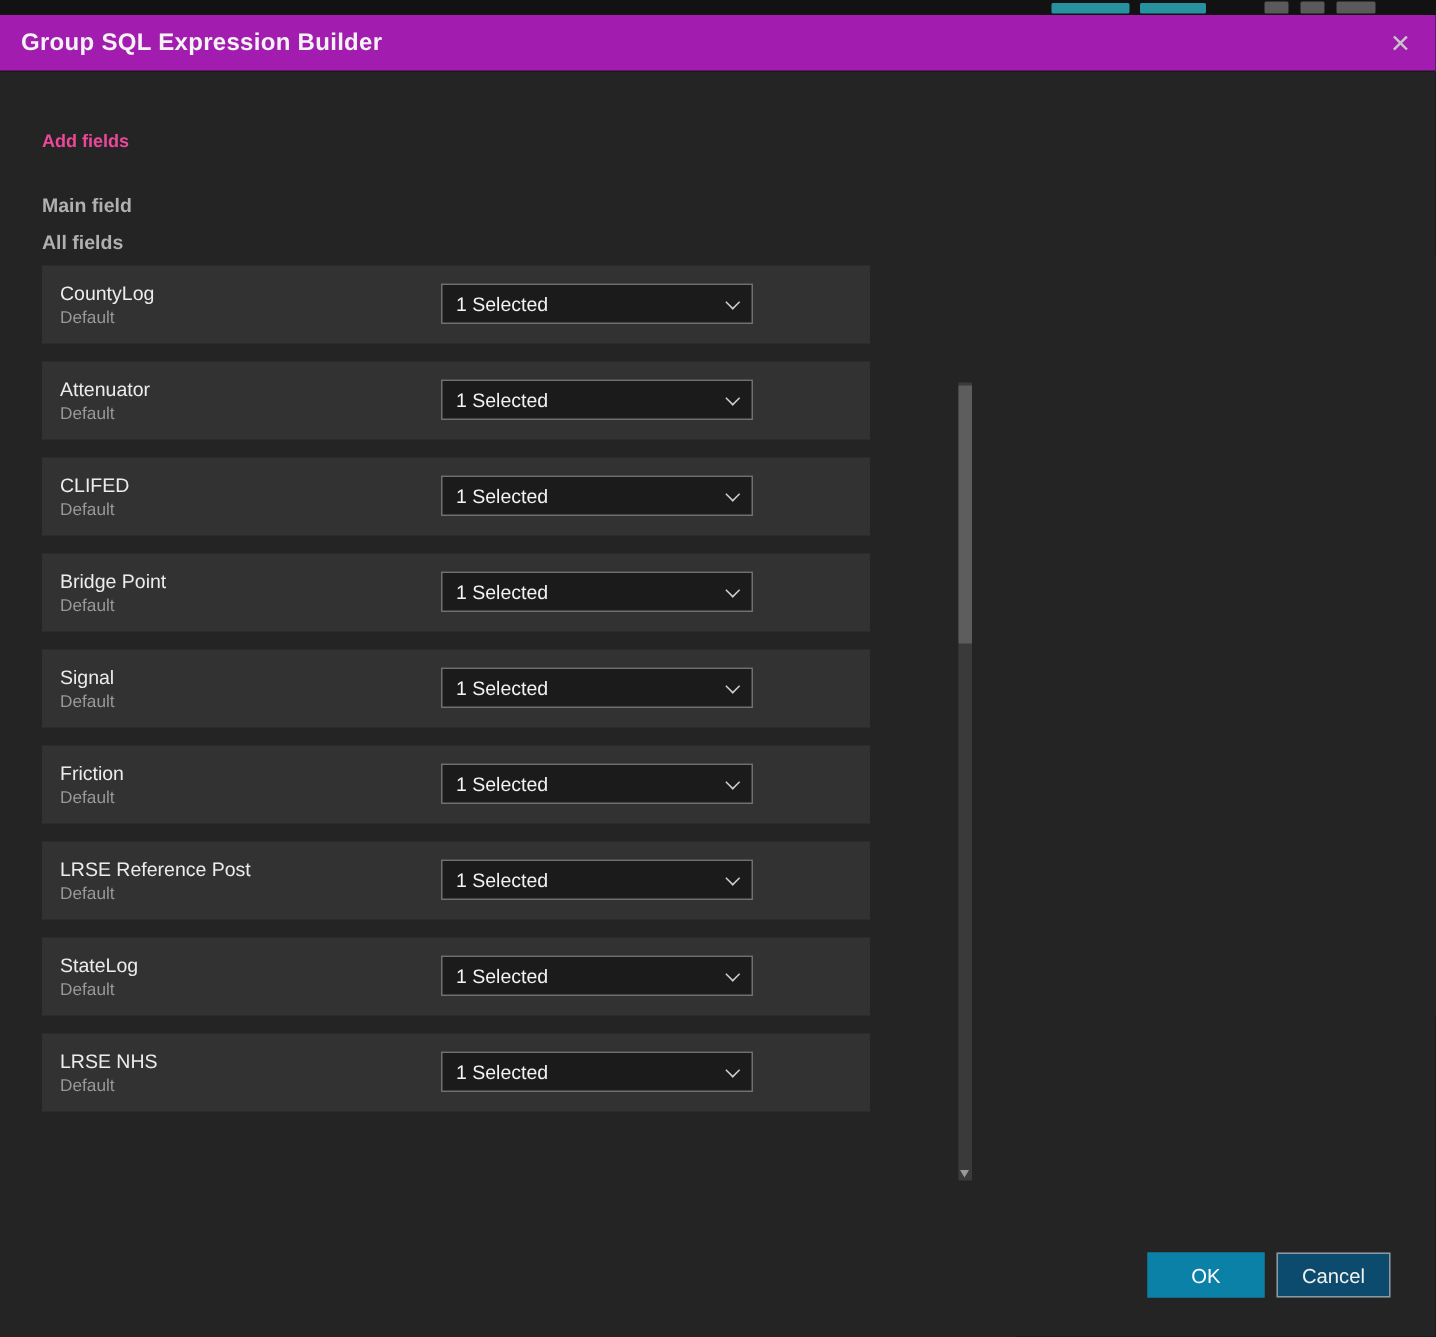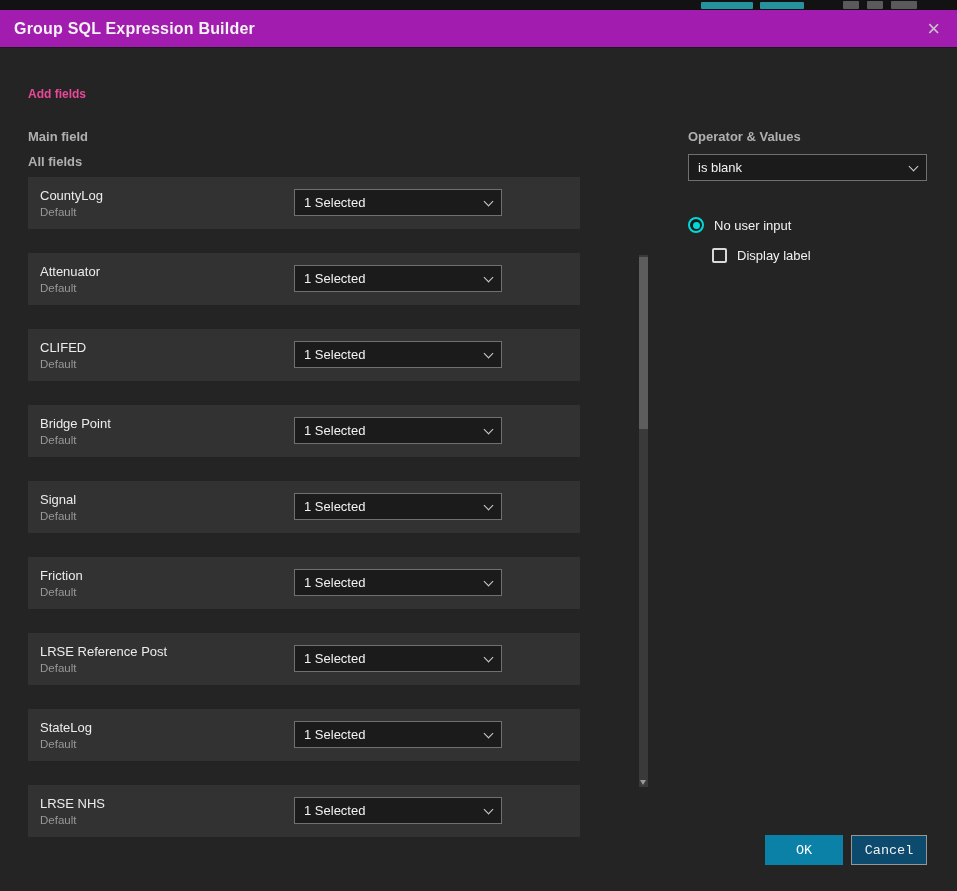--- a/index.html
+++ b/index.html
@@ -40,21 +40,21 @@
             height:27px; padding:0 9px; cursor:pointer; flex:none; }
   .sel-layer { width:238px; }
   .sel-field { width:208px; gap:7px; }
   .sel-op    { width:239px; margin-bottom:36px; }
   .sel-text  { font-size:13px; color:#f2f2f2; white-space:nowrap; overflow:hidden; }
   .chev { margin-left:auto; width:7px; height:7px; border-right:1.5px solid #d0d0d0;
           border-bottom:1.5px solid #d0d0d0; transform:rotate(45deg); flex:none; margin-top:-3px; }
 
   .cal-icon { flex:none; display:block; }
 
-  .fields-list { display:flex; flex-direction:column; gap:24px; width:552px; }
+  .fields-list { display:flex; flex-direction:column; gap:12px; width:552px; }
   .field-row { height:52px; background:#323232; display:flex; align-items:center;
                padding:0 12px; position:relative; }
   .field-meta { display:flex; flex-direction:column; gap:3px; }
   .field-name { font-size:13px; color:#ececec; }
   .field-sub  { font-size:11.5px; color:#989898; }
   .field-row .select { position:absolute; left:266px; top:12px; width:208px; }
 
   .scrollbar { position:absolute; left:611px; top:126px; width:9px; height:532px; background:#3a3a3a; }
   .scroll-thumb { position:absolute; top:2px; left:0; width:9px; height:172px; background:#5d5d5d; }
   .scroll-arrow { position:absolute; bottom:2px; left:1px; width:0; height:0;
@@ -65,21 +65,21 @@
   .radio-row { margin-bottom:15px; }
   .check-row { margin-left:24px; }
   .radio { width:16px; height:16px; border-radius:50%; border:2px solid #00d9d9;
            display:flex; align-items:center; justify-content:center; flex:none; background:#1b1b1b; }
   .radio::after { content:''; width:7px; height:7px; border-radius:50%; background:#00d9d9; }
   .checkbox { width:15px; height:15px; border:2px solid #d9d9d9; border-radius:2px;
               background:transparent; flex:none; }
   .opt-label { font-size:13px; color:#f2f2f2; }
 
   .dialog-footer { position:absolute; right:30px; bottom:26px; display:flex; gap:8px; }
-  .btn { height:30px; font-size:13.5px; font-family:Liberation Mono, monospace; cursor:pointer; padding:0 10px; }
+  .btn { height:30px; font-size:13.5px; font-family:Liberation Sans, sans-serif; cursor:pointer; padding:0 10px; }
   .btn-ok { width:78px; background:#0c81a8; color:#ffffff; border:1px solid #0c81a8; }
   .btn-cancel { width:76px; background:#0c4a6e; color:#f0f0f0; border:1px solid #969696; }
 </style>
 </head>
 <body>
 
 <div class="app-strip">
   <div class="frag frag-teal1"></div>
   <div class="frag frag-teal2"></div>
   <div class="frag frag-gray1"></div>
@@ -211,38 +211,20 @@
         </div>
 
         <div class="scrollbar">
           <div class="scroll-thumb"></div>
           <div class="scroll-arrow"></div>
         </div>
       </div>
 
       <div class="v-divider"></div>
 
-      <div class="right-col">
-        <div class="col-label">Operator &amp; Values</div>
-
-        <div class="select sel-op">
-          <span class="sel-text">is blank</span>
-          <span class="chev"></span>
-        </div>
-
-        <div class="radio-row">
-          <span class="radio"></span>
-          <span class="opt-label">No user input</span>
-        </div>
-
-        <div class="check-row">
-          <span class="checkbox"></span>
-          <span class="opt-label">Display label</span>
-        </div>
-      </div>
     </div>
   </div>
 
   <div class="dialog-footer">
     <button class="btn btn-ok">OK</button>
     <button class="btn btn-cancel">Cancel</button>
   </div>
 
 </div>
 

